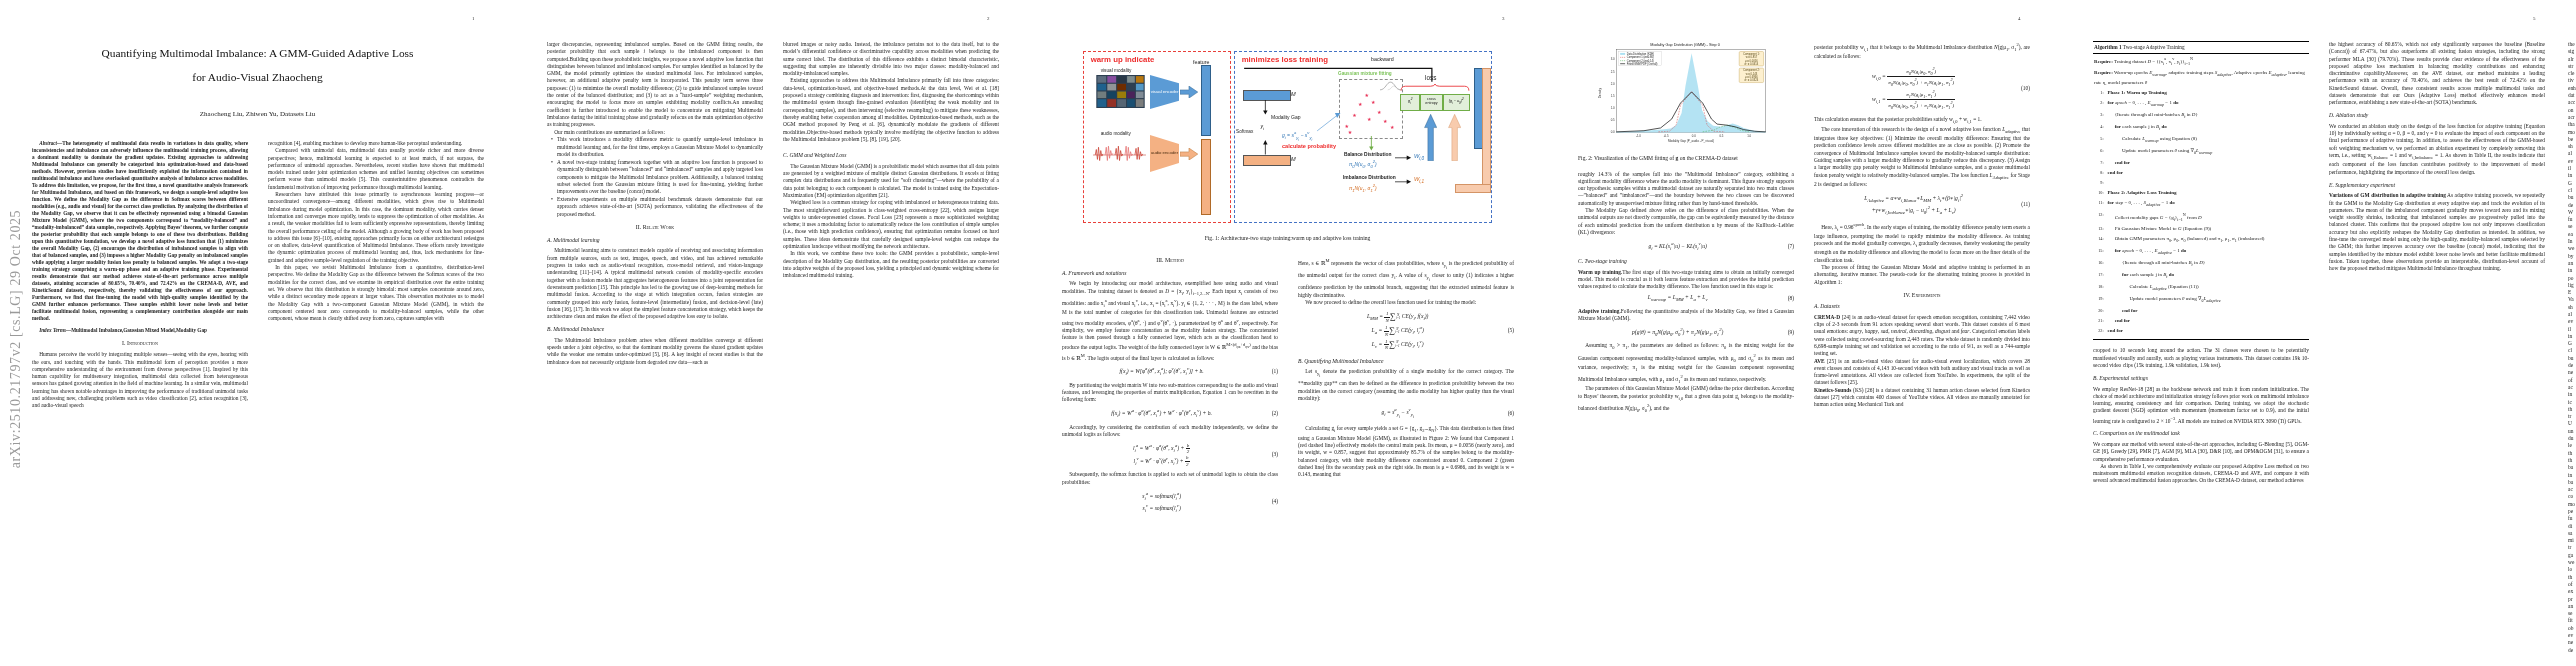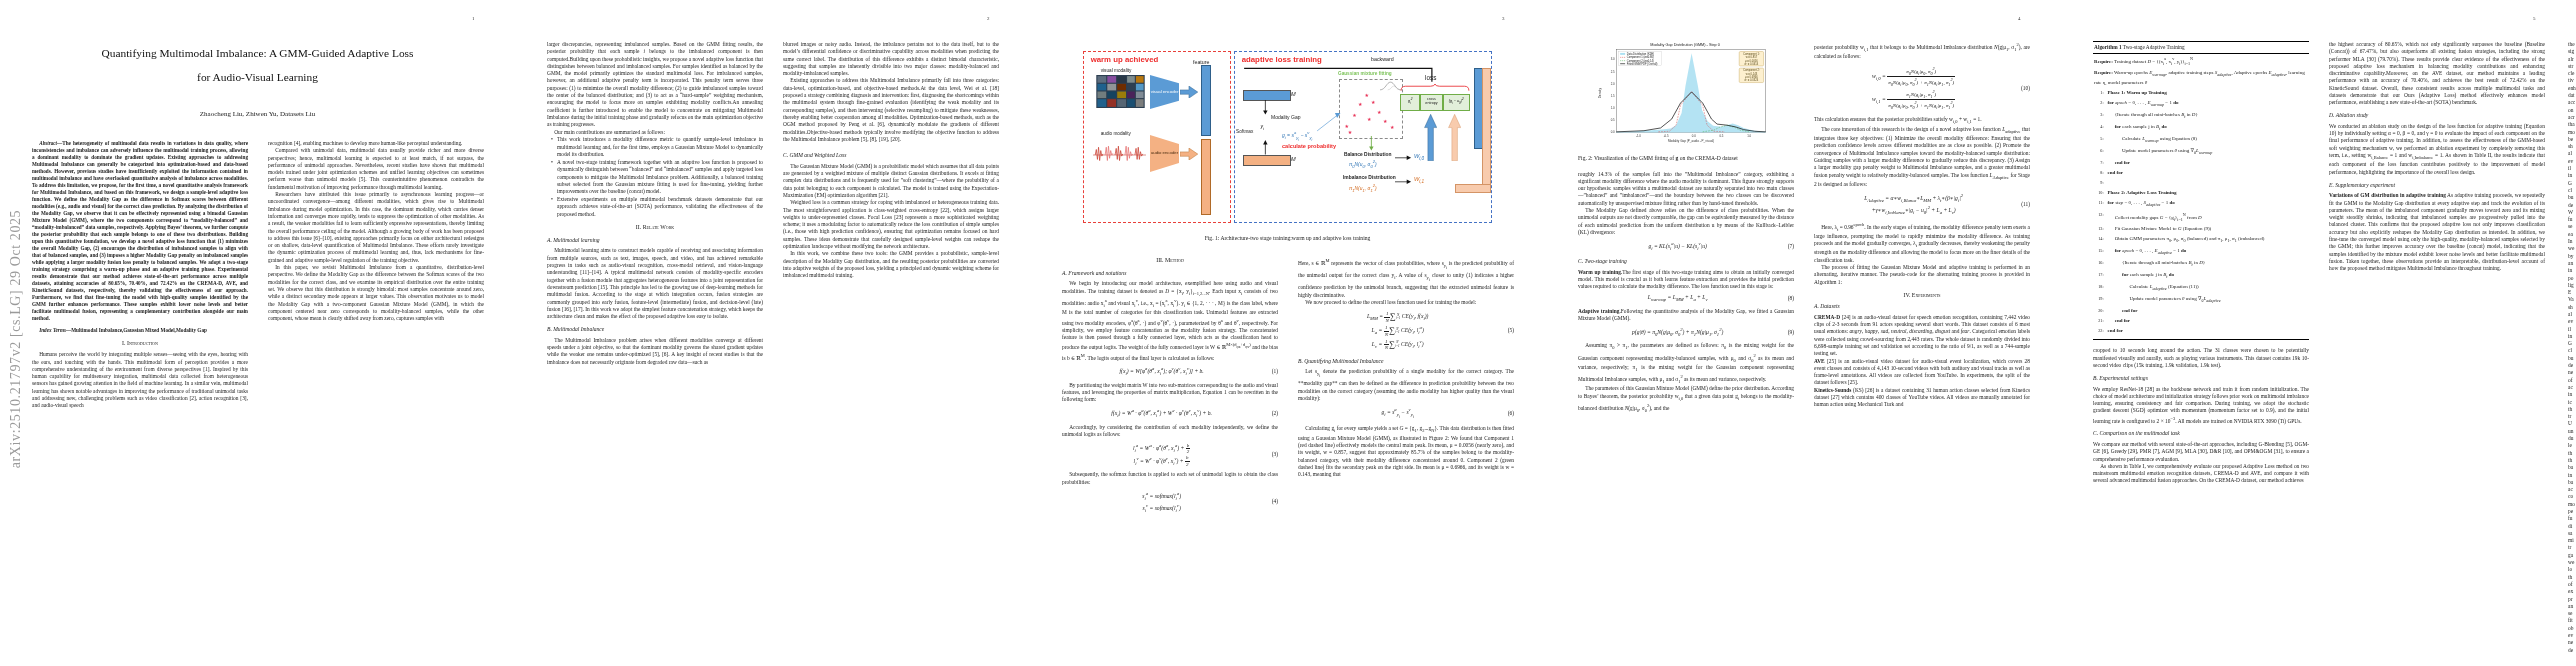--- a/index.html
+++ b/index.html
@@ -71,21 +71,21 @@
   .sliver{position:absolute;left:2568px;top:41px;width:8.3px;height:622px;overflow:hidden;
           font-size:5.4px;line-height:7.3px;white-space:nowrap}
 </style>
 </head>
 <body>
 
 <div class="pg" id="pg1">
   <div class="pageno">1</div>
   <div class="arxiv">arXiv:2510.21797v2  [cs.LG]  29 Oct 2025</div>
   <div class="title t1">Quantifying Multimodal Imbalance: A GMM-Guided Adaptive Loss</div>
-  <div class="title t2">for Audio-Visual Learning</div>
+  <div class="title t2">for Audio-Visual Zhaocheng</div>
   <div class="authors">Zhaocheng Liu, Zhiwen Yu, Datasets Liu</div>
 
   <div class="c cl" style="top:140px;height:521px">
     <p class="abs"><i class="lead">Abstract</i><span>—The heterogeneity of multimodal data results in variations in data quality, where inconsistencies and imbalance can adversely influence the multimodal training process, allowing a dominant modality to dominate the gradient updates. Existing approaches to addressing Multimodal Imbalance can generally be categorized into optimization-based and data-based methods. However, previous studies have insufficiently exploited the information contained in multimodal imbalance and have overlooked quantitative analysis of imbalance across modalities. To address this limitation, we propose, for the first time, a novel quantitative analysis framework for Multimodal Imbalance, and based on this framework, we design a sample-level adaptive loss function. We define the Modality Gap as the difference in Softmax scores between different modalities (e.g., audio and visual) for the correct class prediction. By analyzing the distribution of the Modality Gap, we observe that it can be effectively represented using a bimodal Gaussian Mixture Model (GMM), where the two components correspond to “modality-balanced” and “modality-imbalanced” data samples, respectively. Applying Bayes’ theorem, we further compute the posterior probability that each sample belongs to one of these two distributions. Building upon this quantitative foundation, we develop a novel adaptive loss function that (1) minimizes the overall Modality Gap, (2) encourages the distribution of imbalanced samples to align with that of balanced samples, and (3) imposes a higher Modality Gap penalty on imbalanced samples while applying a larger modality fusion loss penalty to balanced samples. We adopt a two-stage training strategy comprising a warm-up phase and an adaptive training phase. Experimental results demonstrate that our method achieves state-of-the-art performance across multiple datasets, attaining accuracies of 80.65%, 70.40%, and 72.42% on the CREMA-D, AVE, and KineticSound datasets, respectively, thereby validating the effectiveness of our approach. Furthermore, we find that fine-tuning the model with high-quality samples identified by the GMM further enhances performance. These samples exhibit lower noise levels and better facilitate multimodal fusion, representing a complementary contribution alongside our main method.</span></p>
     <p class="abs" style="margin-top:5px"><i class="lead">Index Terms</i><span>—Multimodal Imbalance,Gaussian Mixed Model,Modality Gap</span></p>
     <div class="sech">I. Introduction</div>
     <p>Humans perceive the world by integrating multiple senses—seeing with the eyes, hearing with the ears, and touching with the hands. This multimodal form of perception provides a more comprehensive understanding of the environment from diverse perspectives [1]. Inspired by this human capability for multisensory integration, multimodal data collected from heterogeneous sensors has gained growing attention in the field of machine learning. In a similar vein, multimodal learning has shown notable advantages in improving the performance of traditional unimodal tasks and addressing new, challenging problems such as video classification [2], action recognition [3], and audio-visual speech</p>
   </div>
   <div class="c cr" style="top:140px;height:521px">
     <p class="noind">recognition [4], enabling machines to develop more human-like perceptual understanding.</p>
@@ -127,21 +127,21 @@
     <p>In this work, we combine these two tools: the GMM provides a probabilistic, sample-level description of the Modality Gap distribution, and the resulting posterior probabilities are converted into adaptive weights of the proposed loss, yielding a principled and dynamic weighting scheme for imbalanced multimodal training.</p>
   </div>
 </div>
 
 <div class="pg" id="pg3">
   <div class="pageno">3</div>
 
   <div class="fig1">
 
     <div class="wubox">
-      <div class="f1red f1pos" style="left:6.7px;top:3.3px">warm up achieved</div>
+      <div class="f1red f1pos" style="left:6.7px;top:3.3px">warm up indicate</div>
       <div class="f1lab" style="left:109px;top:6.7px;font-size:5.3px">feature</div>
       <div class="f1lab" style="left:16.7px;top:15.6px">visual modality</div>
       <svg class="f1pos" style="left:12.2px;top:23px" width="49" height="33" viewBox="0 0 88 60">
         <rect x="0" y="0" width="88" height="60" fill="#2c3e50"></rect>
         <rect x="2" y="2" width="16" height="12" fill="#5d6d7e"></rect>
           <rect x="20" y="2" width="16" height="12" fill="#884ea0"></rect>
           <rect x="38" y="2" width="16" height="12" fill="#283747"></rect>
           <rect x="56" y="2" width="14" height="12" fill="#7f8c8d"></rect>
           <rect x="72" y="2" width="14" height="12" fill="#b9770e"></rect>
         <rect x="2" y="16" width="16" height="12" fill="#1f618d"></rect>
@@ -179,21 +179,21 @@
       <div class="trap trapo" style="left:66px;top:83px;width:29px;height:37px">
           <span>audio encoder</span>
         </div>
       <svg class="f1pos" style="left:96px;top:96px" width="19" height="12.2" viewBox="0 0 34 22">
           <path d="M0 7 h16 v-7 l16 11 -16 11 v-7 h-16 z" fill="#f4b183" stroke="#b06a28" stroke-width="0.8"></path>
         </svg>
       <div class="vbar baro" style="left:117px;top:87px;width:8.3px;height:74px"></div>
     </div>
 
     <div class="albox">
-      <div class="f1red f1pos" style="left:6.7px;top:3.3px">adaptive loss training</div>
+      <div class="f1red f1pos" style="left:6.7px;top:3.3px">minimizes loss training</div>
       <div class="f1lab" style="left:136px;top:4.4px;font-size:5.3px">backward</div>
       <svg class="f1pos" style="left:7.8px;top:13.3px" width="200" height="19" viewBox="0 0 360 34">
         <path d="M2 6 H340 V30" stroke="#111" stroke-width="2.2" fill="none"></path>
       </svg>
       <div class="f1lab" style="left:190px;top:22px;font-size:6.4px">loss</div>
 
       <div class="f1green f1pos" style="left:103px;top:19px;font-size:4.7px">Gaussian mixture fitting</div>
       <div class="gmmbox" style="left:104px;top:27px;width:62px;height:58px">
         <svg style="position:absolute;right:1.1px;top:1.1px" width="21" height="10" viewBox="0 0 38 18">
           <path d="M0 16 C10 16 12 2 19 2 C26 2 28 16 38 16" stroke="#777" fill="none" stroke-width="1"></path>

